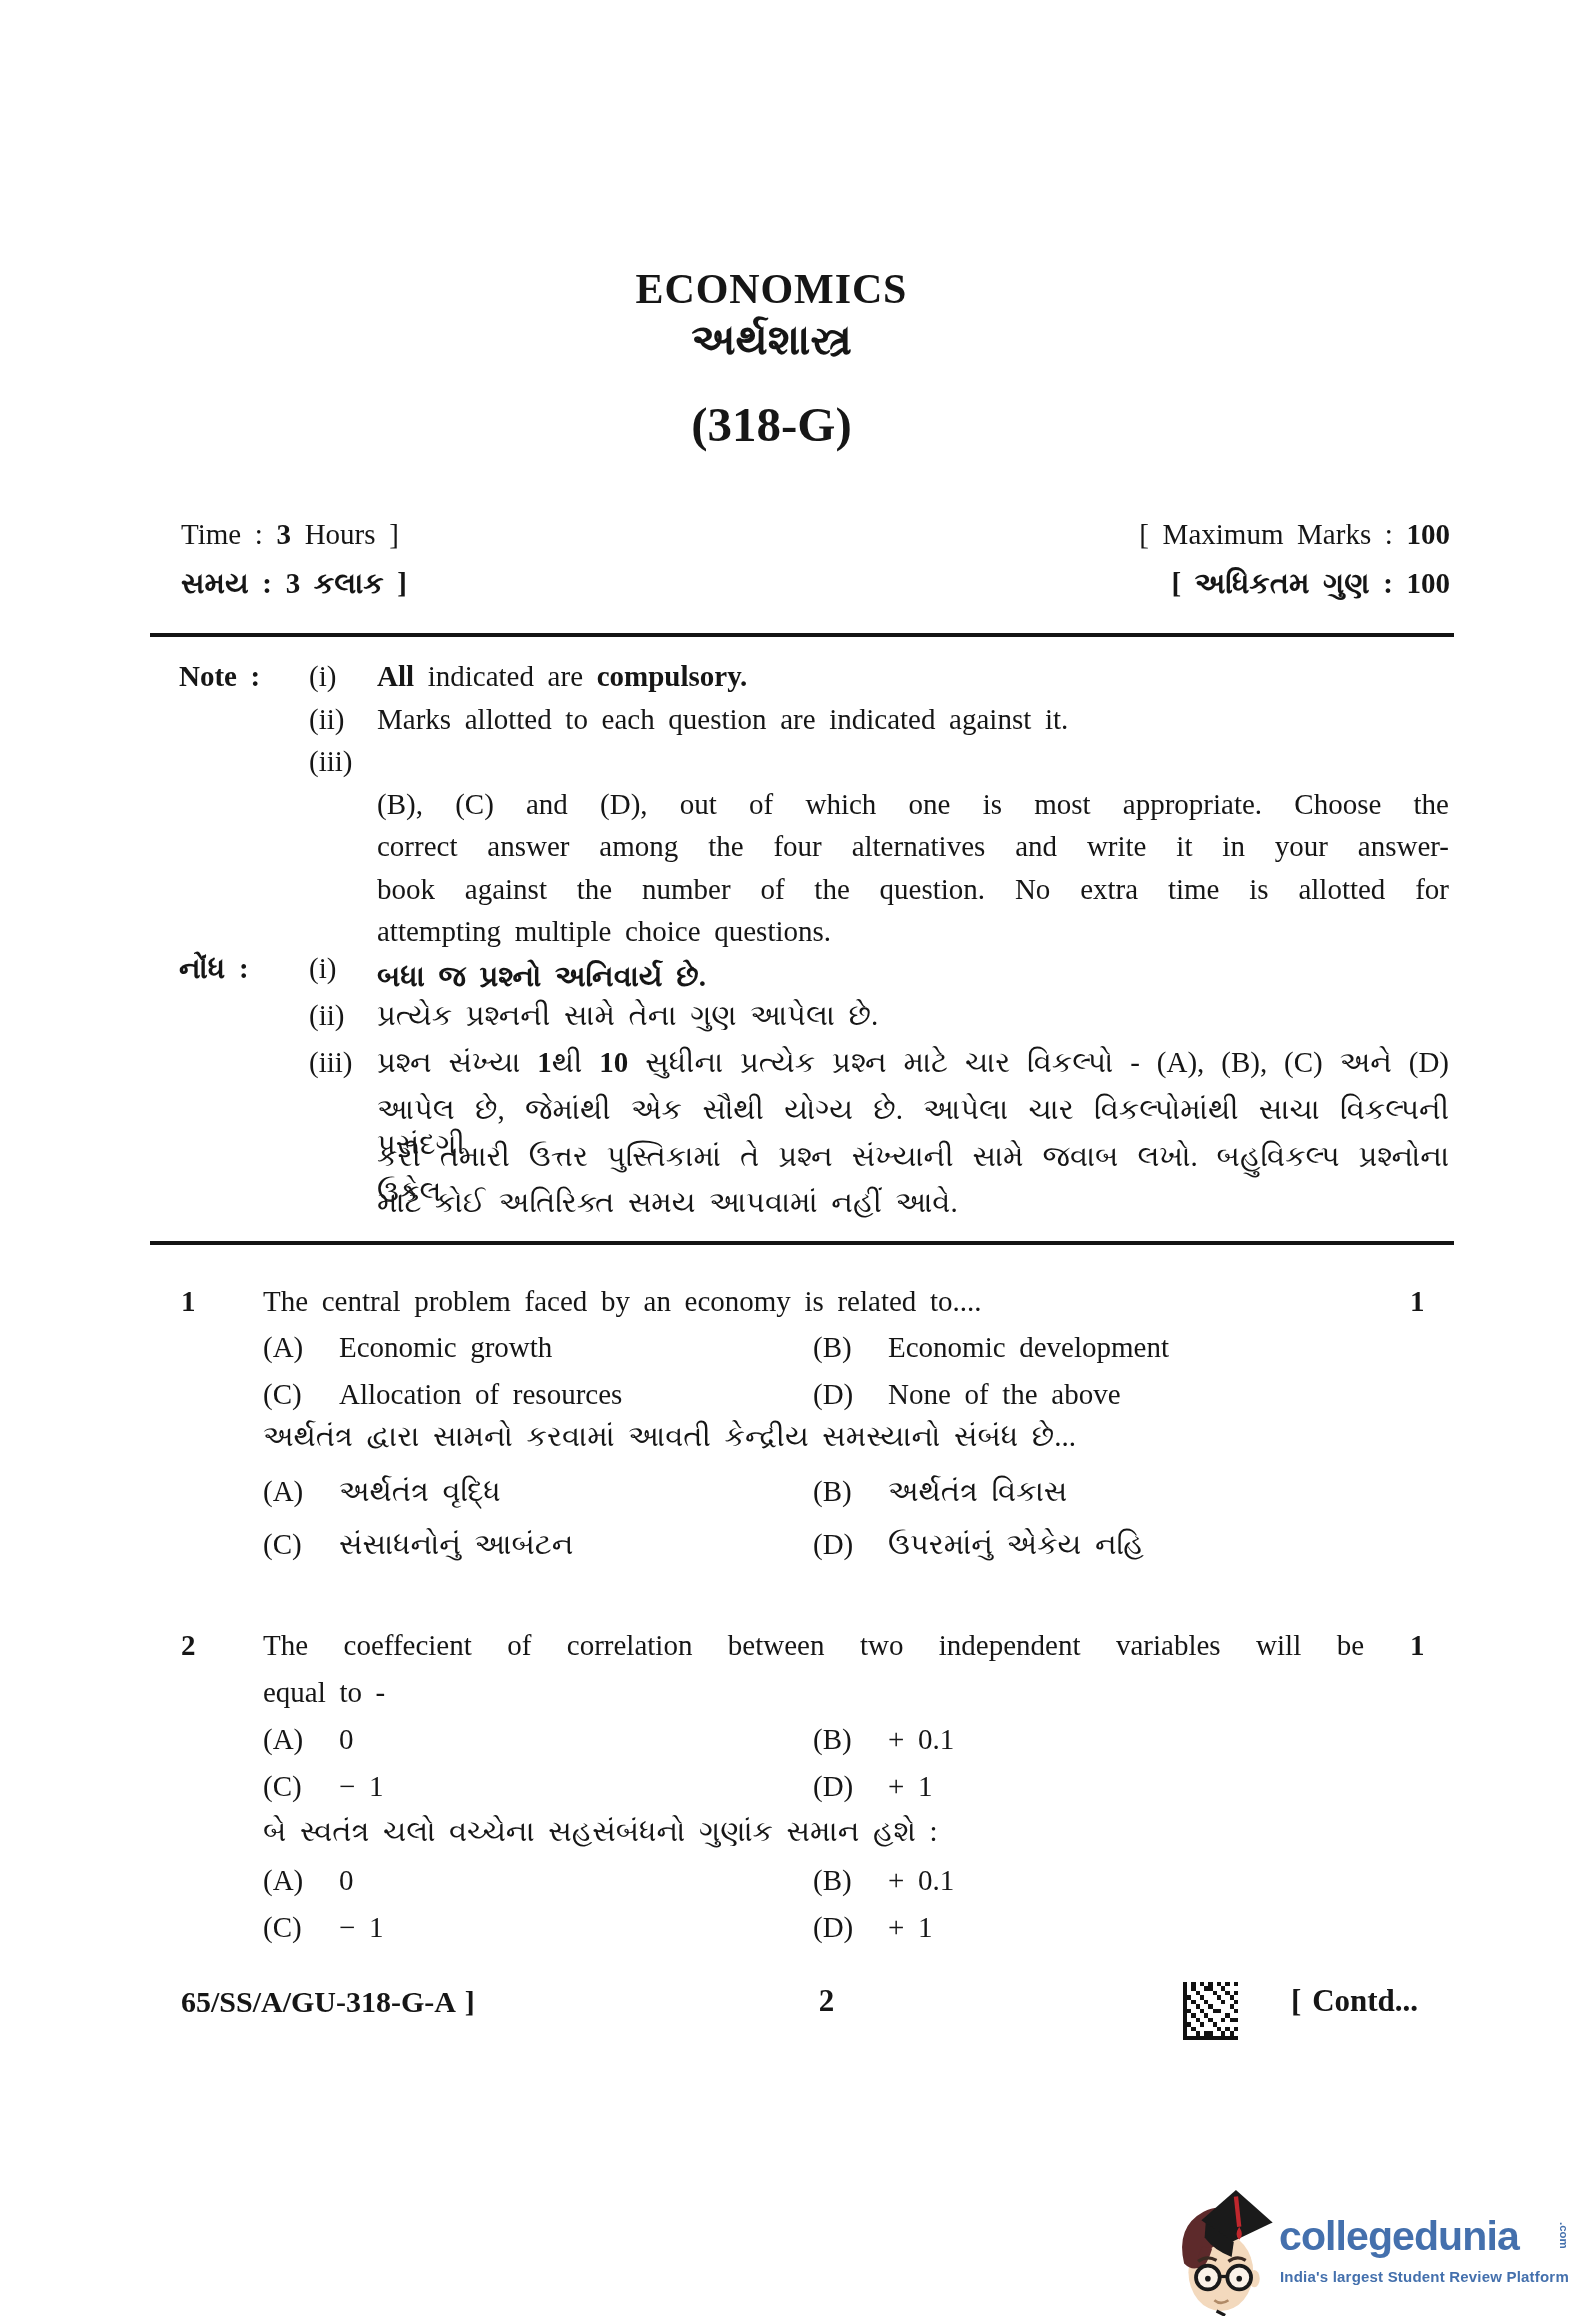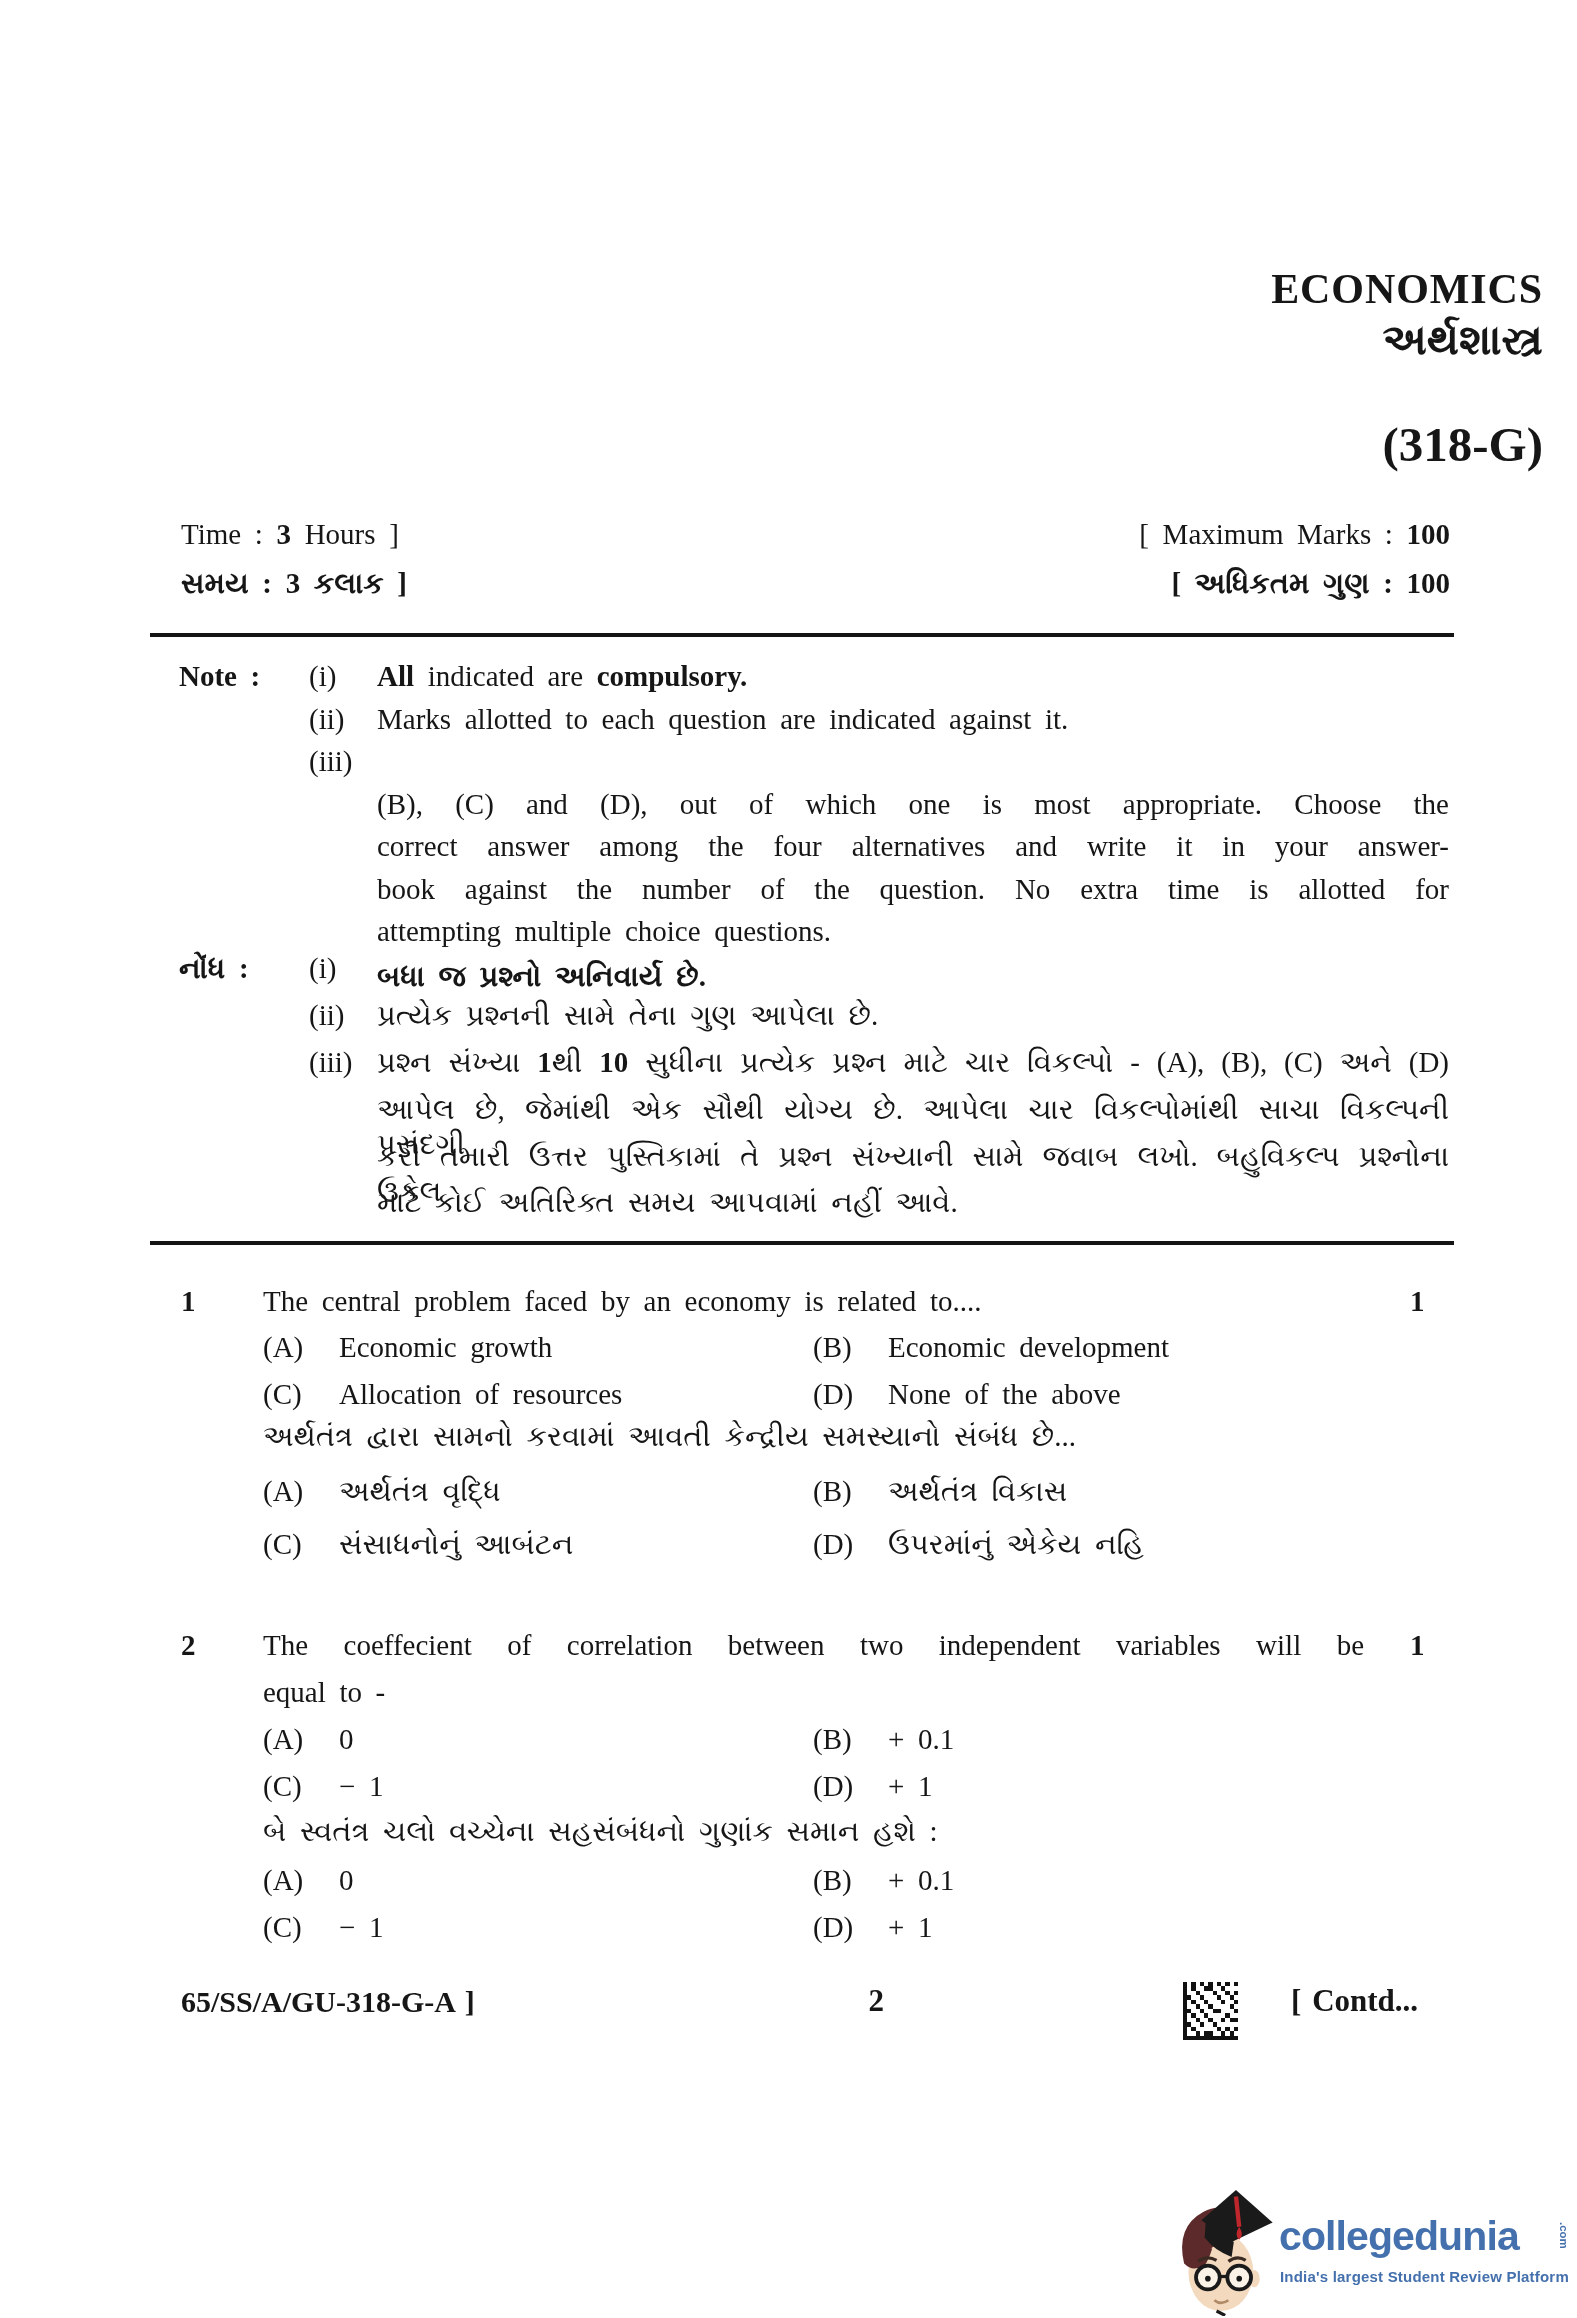--- a/index.html
+++ b/index.html
@@ -9,21 +9,21 @@
     color:#161616;overflow:hidden;
   }
   .page{position:absolute;inset:0;}
   .abs{position:absolute;white-space:nowrap;}
   .b{font-weight:bold;}
   .body-text{font-size:29px;line-height:35px;word-spacing:0.22em;}
   .just{
     white-space:normal;text-align:justify;text-align-last:justify;
     text-justify:inter-word;
   }
-  .center{text-align:right;}
+  .center{text-align:center;}
   .title-en{font-size:42px;font-weight:bold;letter-spacing:0.9px;}
   .title-gu{font-size:42px;font-weight:bold;}
   .paper-code{font-size:49px;font-weight:bold;}
   .rule{position:absolute;background:#141414;height:4.4px;}
   .footer-text{font-size:31px;font-weight:bold;word-spacing:0.1em;}
   .logo-blue{color:#4470ad;}
   .logo-brand{
     font-family:"Liberation Sans","DejaVu Sans",sans-serif;
     font-size:41px;font-weight:bold;letter-spacing:-0.9px;
   }
@@ -37,21 +37,21 @@
   }
   svg{display:block;}
 </style>
 </head>
 <body>
 
 <div class="page">
 
   <div class="abs center title-en" style="top:265px;left:0;width:1543px;">ECONOMICS</div>
   <div class="abs center title-gu" lang="gu" style="top:316px;left:0;width:1543px;">અર્થશાસ્ત્ર</div>
-  <div class="abs center paper-code" style="top:416px;left:0;width:1543px;">(318-G)</div>
+  <div class="abs center paper-code" style="top:396px;left:0;width:1543px;">(318-G)</div>
 
   <div class="abs body-text" style="top:517px;left:181px;"><span>Time : </span><span style="font-weight: bold;">3</span><span> Hours ]</span></div>
   <div class="abs body-text" style="top:517px;right:128px;"><span>[ Maximum Marks : </span><span style="font-weight: bold;">100</span></div>
   <div class="abs body-text b" lang="gu" style="top:566px;left:181px;">સમય : 3 કલાક ]</div>
   <div class="abs body-text b" lang="gu" style="top:566px;right:128px;">[ અધિકતમ ગુણ : 100</div>
 
   <div class="rule" style="top:633px;left:150px;width:1304px;"></div>
 
   <div class="abs body-text b" style="top:659px;left:179px;">Note :</div>
 

